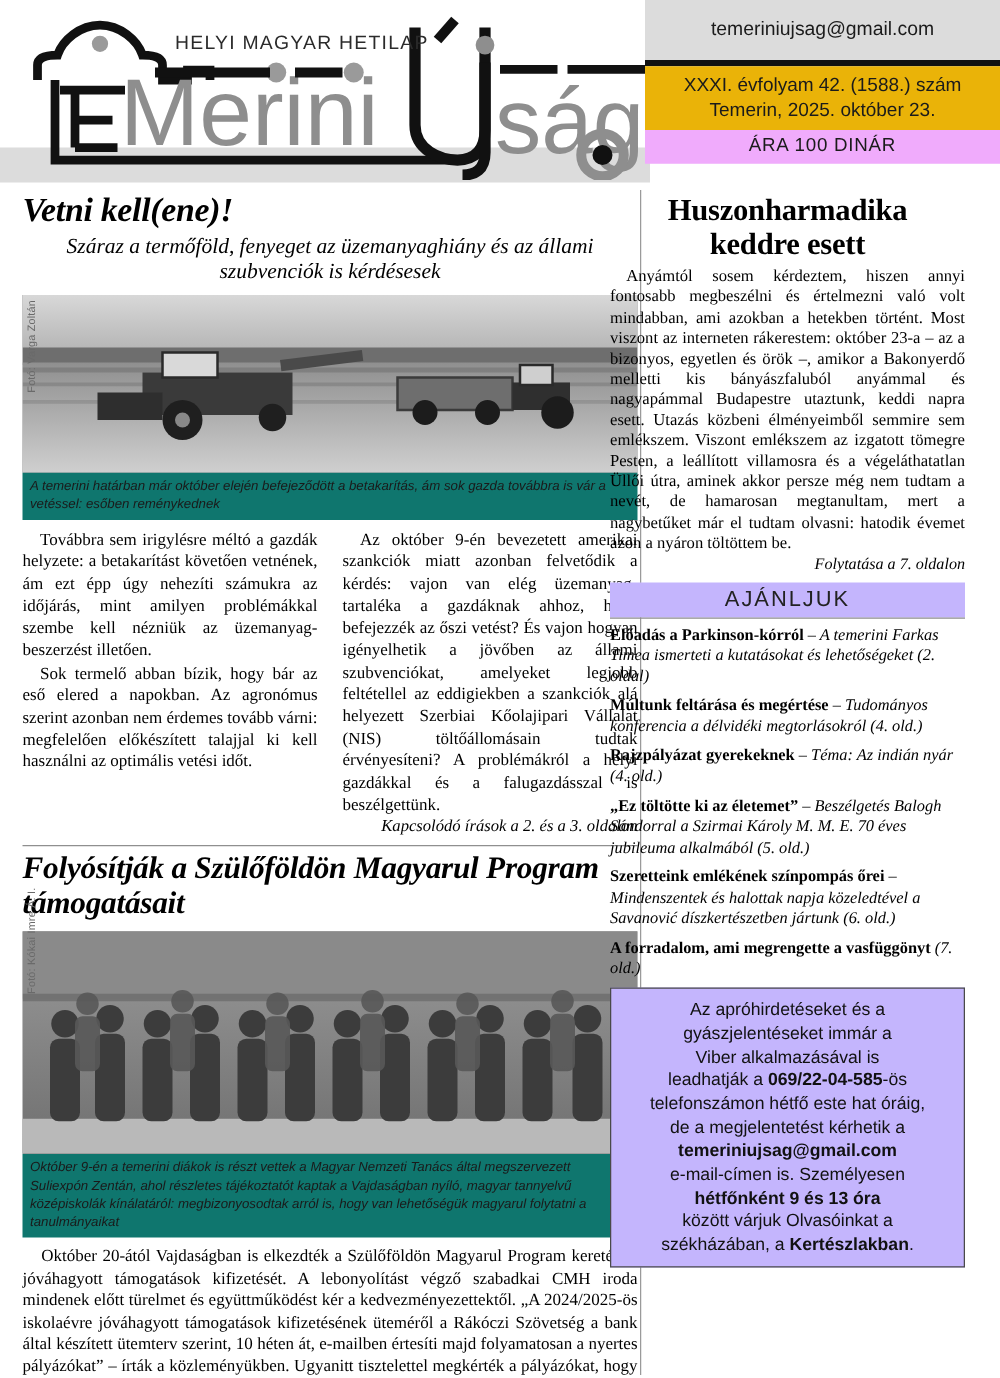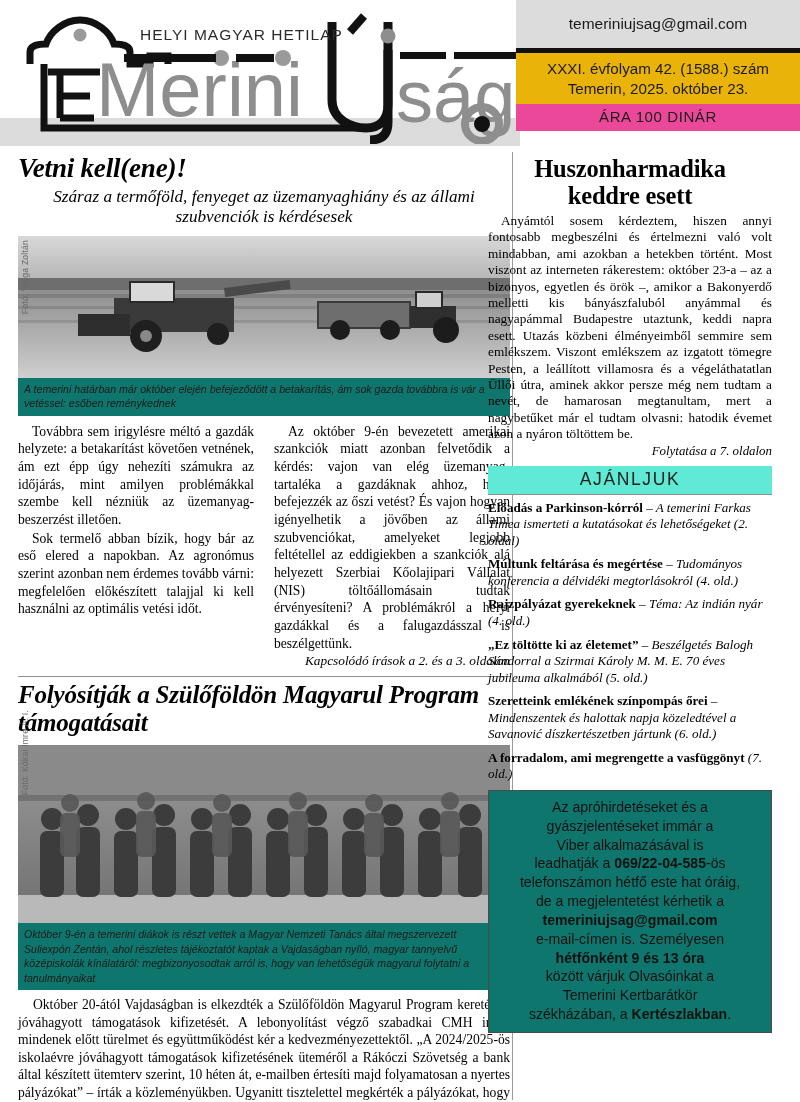--- a/index.html
+++ b/index.html
@@ -32,21 +32,21 @@
     background:#dcdcdc; height: 48px; display:flex; align-items:center; justify-content:center;
     font-family:"Liberation Sans", sans-serif; font-size: 15.5px; color:#1b1b1b;
   }
   .hdr-rule { height: 5px; background:#111; }
   .hdr-issue {
     background:#eab308; padding: 6px 4px 5px;
     text-align:center; font-family:"Liberation Sans", sans-serif;
     font-size: 15.2px; color:#1b1b1b; line-height: 1.32;
   }
   .hdr-price {
-    background:#ec4899; text-align:center; padding: 4px 0 6px;
+    background:#f0abfc; text-align:center; padding: 4px 0 6px;
     font-family:"Liberation Sans", sans-serif; font-size: 15px; letter-spacing:.6px; color:#1b1b1b;
   }
 
   
   .cols { position:absolute; top: 150px; left:0; width:800px; height: 952px; }
   .left-col { position:absolute; left: 18px; top: 0; width: 492px; height: 952px; }
   .right-col { position:absolute; left: 488px; top: 0; width: 284px; height: 952px; }
   .vrule { position:absolute; left: 512px; top: 2px; width: 1px; height: 948px; background:#9a9a9a; }
 
   
@@ -99,36 +99,36 @@
     padding-top: 6px; color:#000; letter-spacing:-.2px;
   }
   p.rbody {
     font-size: 13.3px; line-height: 1.235; text-align: justify;
     text-indent: 13px; margin-top: 3px; color:#000;
   }
   p.rref { font-size: 12.9px; font-style:italic; text-align:right; margin-top:1px; }
 
   
   .ajanljuk-bar {
-    background:#5eead4; text-align:center;
+    background:#c4b5fd; text-align:center;
     font-family:"Liberation Sans", sans-serif; font-size: 17.5px; letter-spacing: 1.6px;
     color:#222; padding: 3px 0 4px; margin-top: 7px;
   }
   .aj-rule { height:1px; background:#8f8f8f; }
   .aj-list { padding-top: 5px; }
   .aj-item {
     font-size: 13.1px; line-height: 1.265; margin-bottom: 7px; color:#000;
     text-align: left;
   }
   .aj-item b { font-weight: 700; }
   .aj-item i { font-style: italic; }
 
   
   .adbox {
-    border: 1.6px solid #4a4a4a; background:#0f766e; margin-top: 6px;
+    border: 1.6px solid #4a4a4a; background:#c4b5fd; margin-top: 6px;
     padding: 7px 8px 8px; text-align:center;
     font-family:"Liberation Sans", sans-serif;
     font-size: 14.1px; line-height: 1.335; color:#111;
   }
   .adbox b { font-weight:700; }
 </style>
 </head>
 <body>
 
 <div class="page">
@@ -358,19 +358,18 @@
         <div>Az apróhirdetéseket és a</div>
         <div>gyászjelentéseket immár a</div>
         <div>Viber alkalmazásával is</div>
         <div><span>leadhatják a </span><b>069/22-04-585</b><span>-ös</span></div>
         <div>telefonszámon hétfő este hat óráig,</div>
         <div>de a megjelentetést kérhetik a</div>
         <div><b>temeriniujsag@gmail.com</b></div>
         <div>e-mail-címen is. Személyesen</div>
         <div><b>hétfőnként 9 és 13 óra</b></div>
         <div>között várjuk Olvasóinkat a</div>
-        <div>Temerini Kertbarátkör</div>
         <div><span>székházában, a </span><b>Kertészlakban</b><span>.</span></div>
       </div>
 
     </div>
   </div>
 </div>
 
 </body></html>

